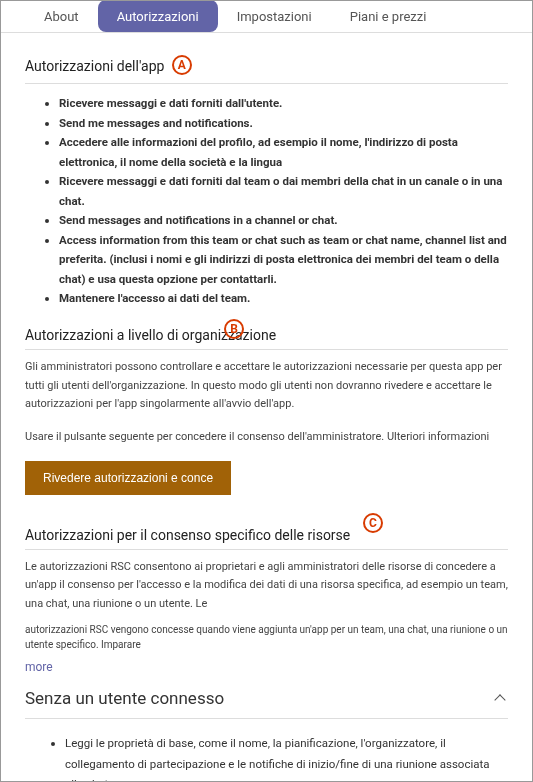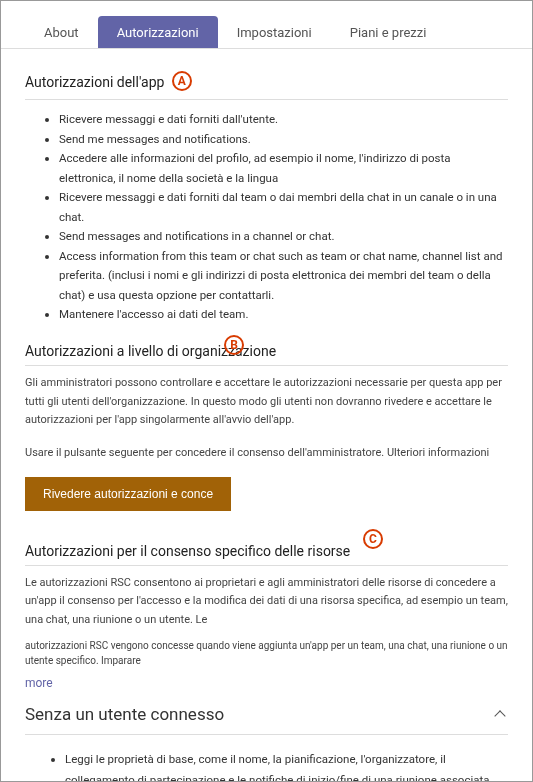--- a/index.html
+++ b/index.html
@@ -11,34 +11,35 @@
       height: 782px;
       overflow: hidden;
       position: relative;
     }
     .tabs {
       display: flex;
       border-bottom: 1px solid #ddd;
       padding: 8px 40px 0 24px;
       background: #fff;
       align-items: flex-end;
-      height: 48px;
+      height: 32px;
     }
     .tab {
       padding: 8px 18px;
       font-size: 13px;
       color: #555;
       cursor: pointer;
       border: 1px solid transparent;
       border-bottom: none;
       border-radius: 4px 4px 0 0;
     }
     .tab.active {
       background: #6264a7;
       color: #fff;
+      border-radius: 8px;
     }
     .content {
       padding: 12px 24px 0 24px;
     }
     .section-title {
       font-size: 14px;
       font-weight: 400;
       color: #222;
       padding: 12px 0 6px 0;
       border-bottom: 1px solid #ddd;
@@ -60,20 +61,21 @@
       position: relative;
       top: -2px;
     }
     .callout-c {
       margin-left: 10px;
     }
     ul.perm-list {
       list-style: disc;
       padding: 10px 0 6px 34px;
       color: #333;
+      font-weight: bold;
     }
     ul.perm-list li {
       font-size: 11.5px;
       line-height: 1.7;
       color: #333;
     }
     .section-body {
       font-size: 11px;
       color: #444;
       line-height: 1.7;

